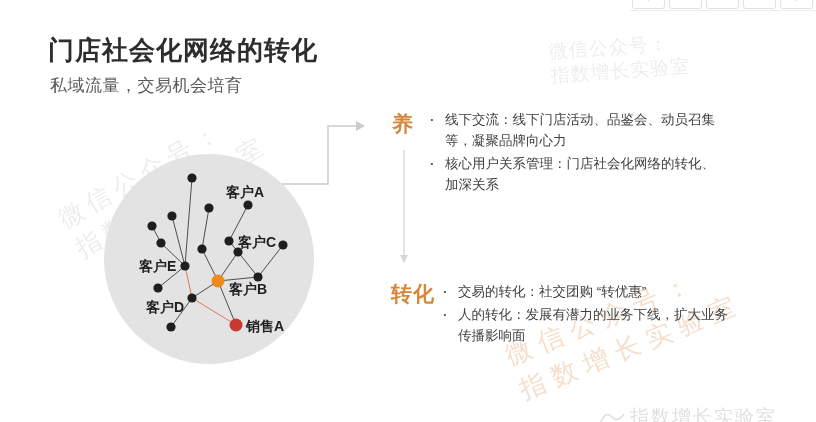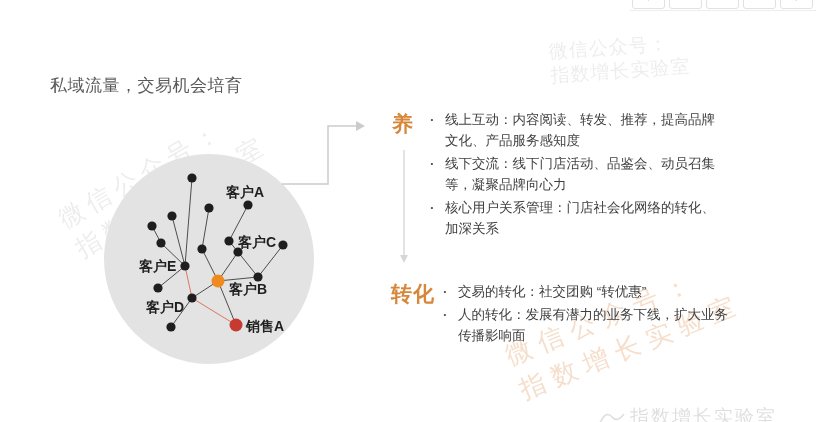--- a/index.html
+++ b/index.html
@@ -77,20 +77,21 @@
     <div>微信公众号：</div>
     <div>指数增长实验室</div>
   </div>
   <div class="wm wm-logo">
     <svg width="28" height="18" viewBox="0 0 28 18">
       <path d="M2 15 Q8 2 14 9 Q19 15 26 6" fill="none" stroke="rgba(0,0,0,0.13)" stroke-width="1.6"></path>
     </svg>
     <span>指数增长实验室</span>
   </div>
 
+  <h1 class="title" style="margin:0;">门店社会化网络的转化</h1>
   <div class="subtitle">私域流量，交易机会培育</div>
 
   <svg class="diagram" width="816" height="422" viewBox="0 0 816 422">
     <g id="graph-root">
         <circle cx="209" cy="259" r="105" fill="#e3e3e3"></circle>
         <line x1="192" y1="178" x2="185" y2="266" stroke="#3c3c3c" stroke-width="0.9"></line>
         <line x1="172" y1="216" x2="185" y2="266" stroke="#3c3c3c" stroke-width="0.9"></line>
         <line x1="152" y1="226" x2="161" y2="243" stroke="#3c3c3c" stroke-width="0.9"></line>
         <line x1="161" y1="243" x2="185" y2="266" stroke="#3c3c3c" stroke-width="0.9"></line>
         <line x1="158" y1="288" x2="185" y2="266" stroke="#3c3c3c" stroke-width="0.9"></line>
@@ -138,21 +139,20 @@
     </g>
 
     <g>
       <line x1="404" y1="150" x2="404" y2="255" stroke="#d6d6d6" stroke-width="1.3"></line>
       <polygon points="400,255 408,255 404,263" fill="#d6d6d6"></polygon>
     </g>
   </svg>
 
   <div class="sec-label nurture">养</div>
   <ul class="bullets nurture">
-    <li>线上互动：内容阅读、转发、推荐，提高品牌文化、产品服务感知度</li>
     <li>线下交流：线下门店活动、品鉴会、动员召集等，凝聚品牌向心力</li>
     <li>核心用户关系管理：门店社会化网络的转化、加深关系</li>
   </ul>
 
   <div class="sec-label convert">转化</div>
   <ul class="bullets convert">
     <li>交易的转化：社交团购 “转优惠”</li>
     <li>人的转化：发展有潜力的业务下线，扩大业务传播影响面</li>
   </ul>
 

